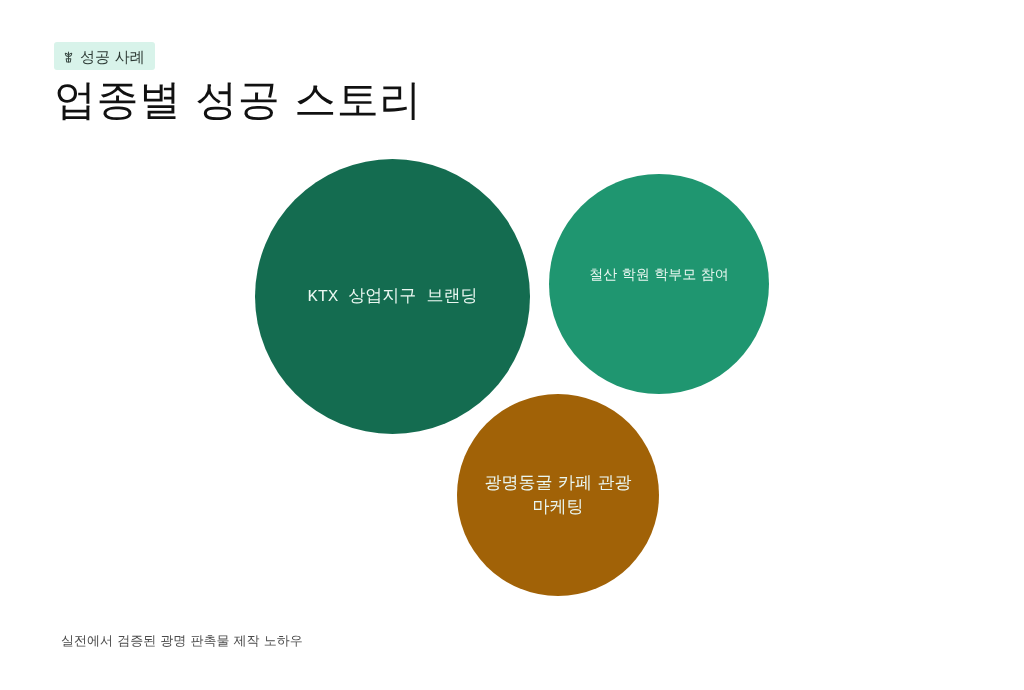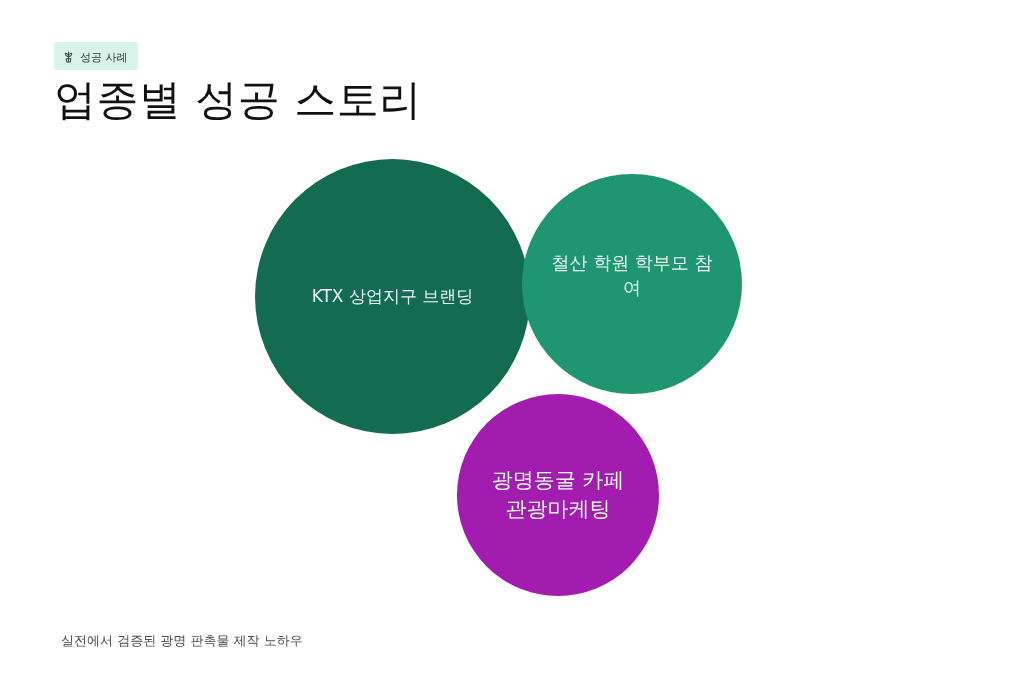--- a/index.html
+++ b/index.html
@@ -19,21 +19,21 @@
       position: absolute;
       left: 54px;
       top: 42px;
       height: 28px;
       padding: 2px 10px 0 9px;
       background: #d8f3ea;
       border-radius: 3px;
       display: flex;
       align-items: center;
       gap: 6px;
-      font-size: 11px;
+      font-size: 15px;
       color: #2d3a35;
       box-sizing: border-box;
     }
     .badge svg {
       width: 11px;
       height: 12px;
       display: block;
     }
     .title {
       position: absolute;
@@ -61,38 +61,39 @@
       line-height: 1.4;
     }
     .bubble-1 {
       left: 255px;
       top: 159px;
       width: 275px;
       height: 275px;
       background: #146c50;
       font-size: 17px;
       padding: 0 20px;
+      font-family: Liberation Mono, monospace;
     }
     .bubble-1 span { font-weight: 400; }
     .bubble-2 {
-      left: 522px;
+      left: 549px;
       top: 174px;
       width: 220px;
       height: 220px;
       background: #1f9670;
-      font-size: 18px;
+      font-size: 14px;
       padding: 0 22px 18px 22px;
     }
     .bubble-3 {
       left: 457px;
       top: 394px;
       width: 202px;
       height: 202px;
-      background: #a21caf;
-      font-size: 21px;
+      background: #a16207;
+      font-size: 17px;
       padding: 0 22px 0 22px;
     }
     .footer {
       position: absolute;
       left: 54px;
       top: 625px;
       font-size: 13px;
       color: #4a4a4a;
       margin: 7px;
     }

